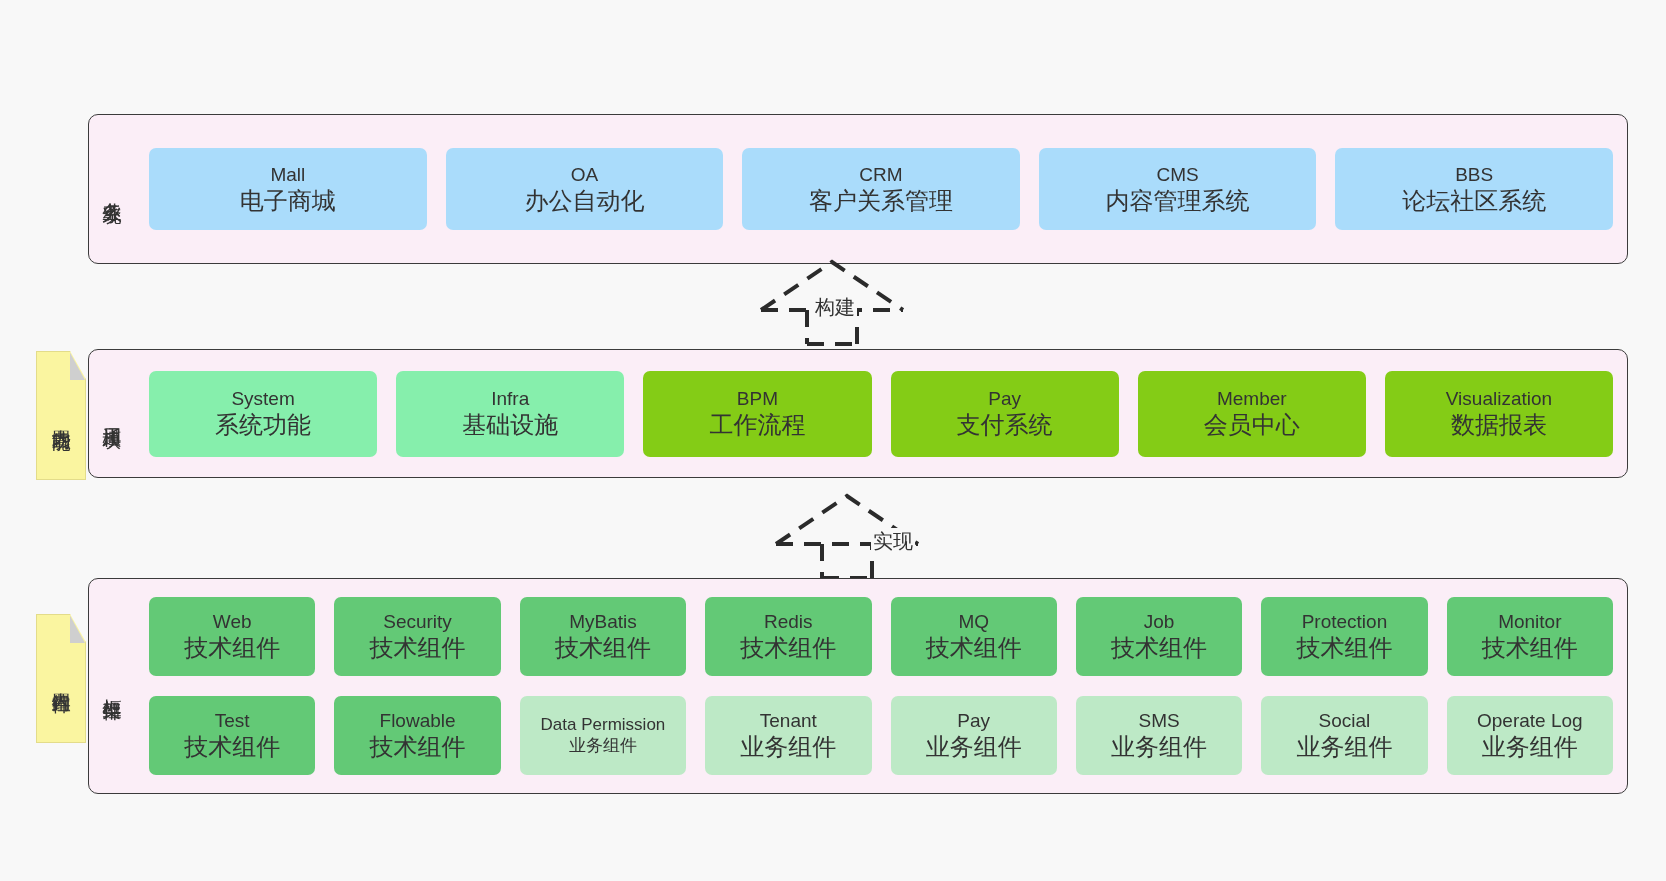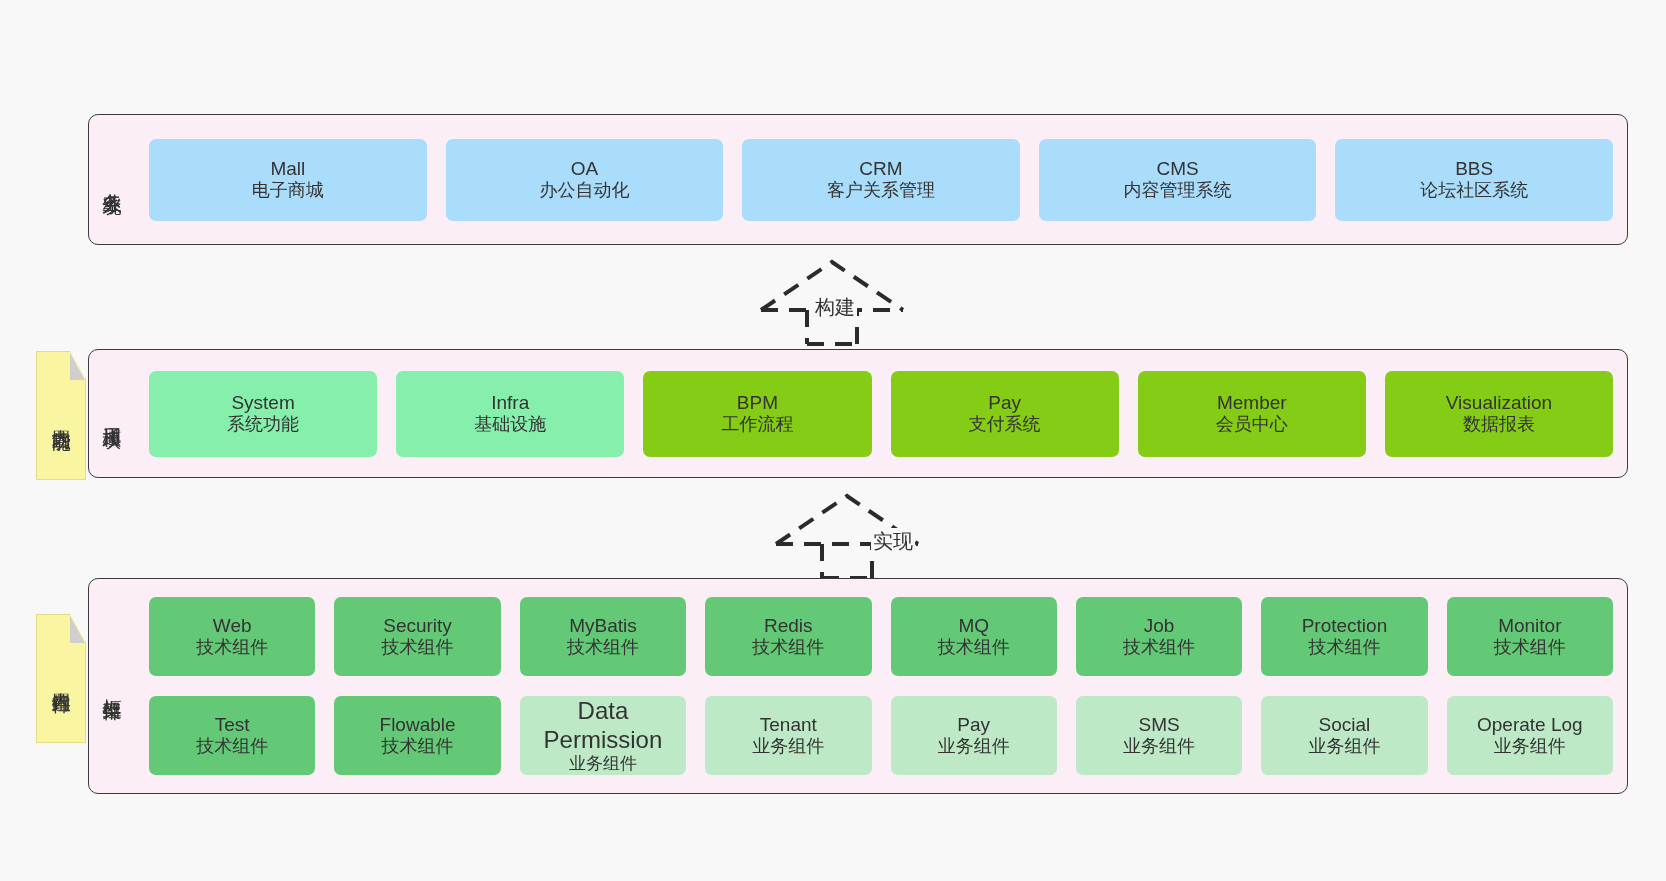--- a/index.html
+++ b/index.html
@@ -70,37 +70,37 @@
     justify-content: center;
     text-align: center;
     line-height: 1.22;
     padding: 4px 6px;
     color: #333333;
   }
   .box .en {
     font-size: 19px;
   }
   .box .cn {
-    font-size: 18px;
-  }
-  .box.three .en { font-size: 24px; }
+    font-size: 24px;
+  }
+  .box.three .en { font-size: 17px; }
   .box.three .cn { font-size: 17px; }
 
   .box.blue        { background: #aadcfb; }
   .box.red-strong  { background: #86efac; justify-content: center; }
   .box.red-light   { background: #84cc16; }
   .box.green-strong{ background: #63c976; }
   .box.green-light { background: #bde9c6; }
 
   .h-top    { height: 82px; }
   .h-mid    { height: 86px; }
   .h-bottom { height: 79px; }
 
   
-  #band-business { left: 88px;  top: 114px; width: 1540px; height: 131px; }
+  #band-business { left: 88px;  top: 114px; width: 1540px; height: 150px; }
   #band-common   { left: 88px;  top: 349px; width: 1540px; height: 129px; }
   #band-frame    { left: 88px;  top: 578px; width: 1540px; height: 216px; }
 
   
   .note {
     position: absolute;
     box-sizing: border-box;
     background: #faf5a0;
     border: 1px solid #e3dc8a;
     display: flex;

